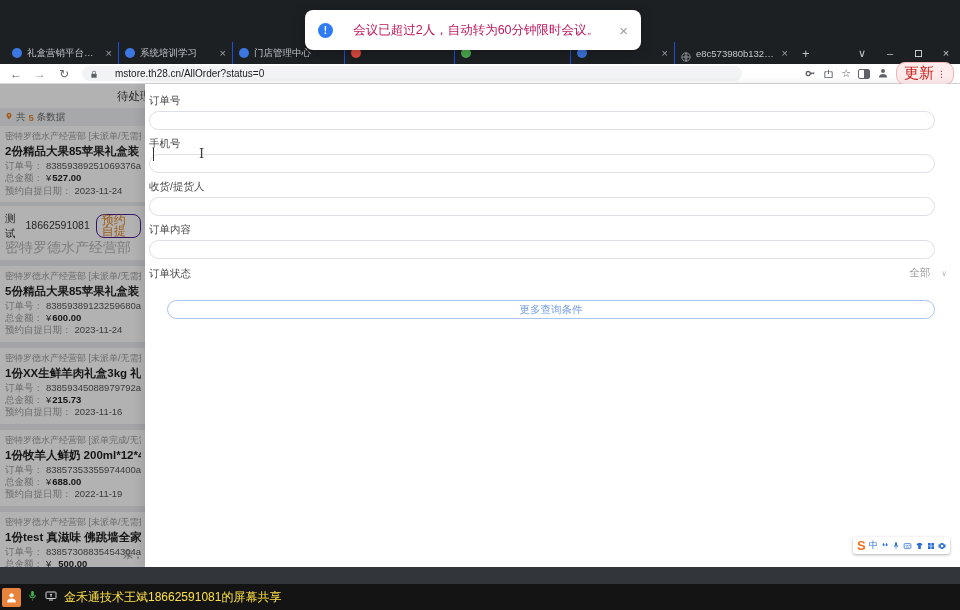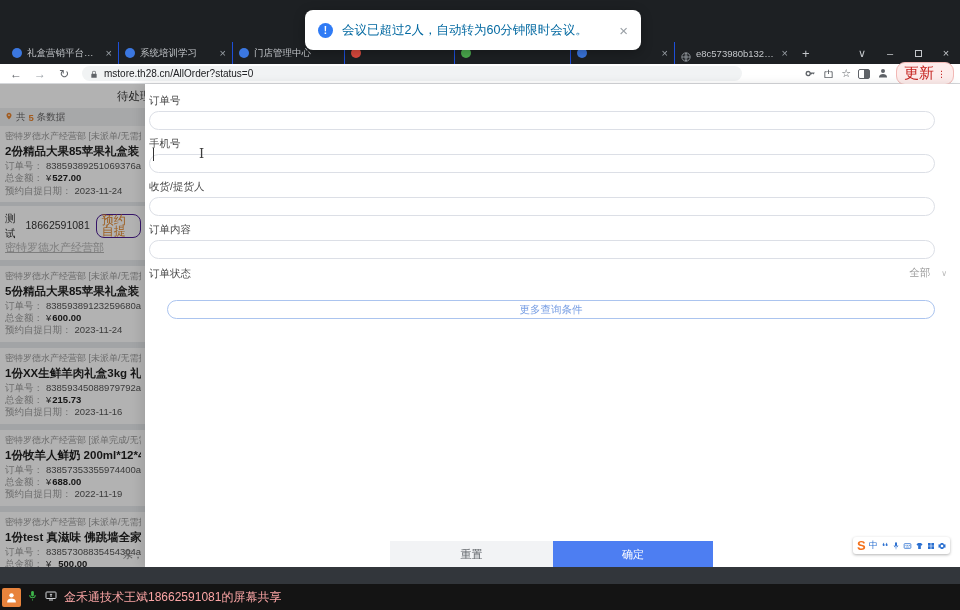--- a/index.html
+++ b/index.html
@@ -19,21 +19,21 @@
   .fav.red { background:#e04b3f; }
   .fav.green { background:#4cae4f; }
   .fav.globe { background:transparent; }
   .newtab { color:#c3c6ca; font-size:13px; margin-left:8px; }
   .wincontrols { margin-left:auto; display:flex; align-items:center; gap:0; }
   .winbtn { width:28px; text-align:center; color:#c4c7cb; font-size:11px; }
   .maxbox { display:inline-block; width:7px; height:7px; border:1.2px solid #c4c7cb; }
 
   .toolbar { position:absolute; left:0; top:64px; width:960px; height:20px; background:#ffffff; border-bottom:1px solid #d5d7da; display:flex; align-items:center; padding:0 6px; gap:4px; }
   .navic { color:#5f6368; font-size:12px; width:20px; text-align:center; line-height:1; }
-  .addr { flex:0 0 auto; width:660px; height:15px; background:#f1f3f4; border-radius:8px; display:flex; align-items:center; gap:6px; padding:0 8px; margin-left:4px; }
+  .addr { flex:0 0 auto; width:660px; height:15px; background:#f1f3f4; border-radius:8px; display:flex; align-items:center; gap:17px; padding:0 8px; margin-left:4px; }
   .addr-url { font-size:10px; color:#202124; white-space:nowrap; }
   .tool-right { margin-left:auto; display:flex; align-items:center; gap:7px; }
   .star { color:#5f6368; font-size:11px; line-height:1; }
   .panel-ic { width:12px; height:10px; border:1.2px solid #5f6368; border-radius:2px; background:linear-gradient(to right, transparent 55%, #5f6368 55%); }
   .update-pill { display:flex; align-items:center; gap:3px; background:#fdeceb; border:1px solid #f2b8b5; border-radius:9px; padding:1px 7px; }
   .update-txt { color:#c5221f; font-size:15px; }
   .update-dots { color:#c5221f; font-size:9px; }
 
   
   .page { position:absolute; left:0; top:84px; width:960px; height:500px; background:#f5f6f7; }
@@ -50,21 +50,21 @@
   .merchant { font-size:9px; color:#9a9a9a; white-space:nowrap; overflow:hidden; line-height:13px; }
   .ptitle { font-size:11.5px; color:#1f1f1f; font-weight:600; white-space:nowrap; overflow:hidden; line-height:17px; }
   .crow { display:flex; font-size:9.5px; line-height:12.3px; white-space:nowrap; overflow:hidden; }
   .crow .lbl { color:#9a9a9a; }
   .crow .val { color:#555; margin-left:3px; }
   .crow .cur { color:#333; }
   .crow .amt { color:#222; font-weight:bold; }
   .contact-card { background:#ffffff; padding:5px 4px 6px 5px; }
   .contact-r1 { display:flex; align-items:center; gap:6px; font-size:10.5px; color:#333; line-height:15px; }
   .badge { font-size:12px; color:#e2872e; border:1px solid #4c1d95; border-radius:8px; padding:0 5px; line-height:11px; }
-  .contact-m { font-size:11px; color:#b5b5b5; line-height:13px; white-space:nowrap; overflow:hidden;text-decoration:underline; }
+  .contact-m { font-size:14px; color:#b5b5b5; line-height:13px; white-space:nowrap; overflow:hidden; }
   .sb-note { position:absolute; right:2px; top:464px; font-size:10px; color:#777; }
   .dim { position:absolute; left:0; top:0; width:145px; height:483px; background:rgba(0,0,0,0.30); }
 
   
   .modal { position:absolute; left:145px; top:0; width:815px; height:483px; background:#ffffff; box-shadow:-4px 0 10px rgba(0,0,0,0.10); padding:8px 25px 0 4px; }
   .f-label { font-size:10.5px; color:#4a4a4a; margin:2px 0 5px 0; line-height:12px; }
   .f-input { display:block; width:100%; height:19px; border:1px solid #dcdfe6; border-radius:10px; background:#fff; outline:none; font-size:11px; padding:0 8px; margin-bottom:7px; font-family:inherit; }
   .status-row { display:flex; align-items:center; justify-content:space-between; margin:2px -12px 0 0; }
   .status-right { display:flex; align-items:center; gap:11px; }
   .status-val { font-size:10.5px; color:#9b9b9b; }
@@ -72,26 +72,26 @@
   .more-btn { margin:20px 0 0 18px; height:19px; border:1px solid #abc4ef; border-radius:10px; color:#7aa0e4; font-size:10.5px; display:flex; align-items:center; justify-content:center; }
   .modal-footer { position:absolute; left:245px; bottom:0; display:flex; height:26px; }
   .btn-reset { width:163px; background:#f2f3f5; color:#5f6368; font-size:11px; display:flex; align-items:center; justify-content:center; }
   .btn-confirm { width:160px; background:#4d7ef2; color:#ffffff; font-size:11px; display:flex; align-items:center; justify-content:center; }
 
   .bottom-strip { position:absolute; left:0; top:483px; width:960px; height:17px; background:#32363b; }
 
   
   .taskbar { position:absolute; left:0; top:584px; width:960px; height:26px; background:#141414; display:flex; align-items:center; padding-left:2px; gap:6px; }
   .tb-app { width:19px; height:19px; background:#e8833c; border-radius:2px; display:flex; align-items:center; justify-content:center; }
-  .tb-share-text { color:#fca5a5; font-size:12px; white-space:nowrap; }
+  .tb-share-text { color:#fde047; font-size:12px; white-space:nowrap; }
 
   
   .notification { position:absolute; left:305px; top:10px; width:336px; height:40px; background:#ffffff; border-radius:8px; box-shadow:0 3px 12px rgba(0,0,0,0.28); display:flex; align-items:center; padding:0 13px; gap:9px; z-index:90; }
   .notif-ic { width:15px; height:15px; border-radius:50%; background:#2f7bf5; color:#fff; font-size:10px; font-weight:bold; display:flex; align-items:center; justify-content:center; flex:0 0 auto; }
-  .notif-txt { font-size:12.5px; color:#0369a1; white-space:nowrap; flex:1 1 auto; }
+  .notif-txt { font-size:12.5px; color:#be185d; white-space:nowrap; flex:1 1 auto;text-align:center; }
   .notif-close { font-size:15px; color:#9aa0a6; line-height:1; flex:0 0 auto; }
 
   
   .ime-bar { position:absolute; left:853px; top:537px; height:17px; background:#ffffff; border-radius:3px; box-shadow:0 1px 3px rgba(0,0,0,0.3); display:flex; align-items:center; gap:3px; padding:0 4px; z-index:80; }
   .ime-logo { color:#f4711c; font-size:13px; font-weight:800; line-height:1; }
   .ime-mode { color:#2a6fd0; font-size:9px; line-height:1; }
   .ime-ic { display:flex; align-items:center; }
 
   
   .ibeam { position:absolute; left:199px; top:146px; font-family:"DejaVu Serif",serif; font-size:13px; color:#3c3c3c; z-index:100; }
@@ -321,24 +321,20 @@
       <div class="f-label">订单内容</div>
       <input class="f-input" type="text" style="">
       <div class="status-row">
         <span class="f-label" style="margin:0">订单状态</span>
         <span class="status-right">
           <span class="status-val">全部</span>
           <span class="status-chev">∨</span>
         </span>
       </div>
       <div class="more-btn">更多查询条件</div>
-      <div class="modal-footer">
-        <div class="btn-reset">重置</div>
-        <div class="btn-confirm">确定</div>
-      </div>
     </div>
 
     <div class="bottom-strip"></div>
   </div>
 
   <div class="taskbar">
     <div class="tb-app">
       <svg width="13" height="13" viewBox="0 0 24 24">
           <circle cx="12" cy="8" r="4" fill="#ffffff"></circle>
           <path d="M4 20c0-4 4-6 8-6s8 2 8 6v1H4v-1z" fill="#ffffff"></path>

